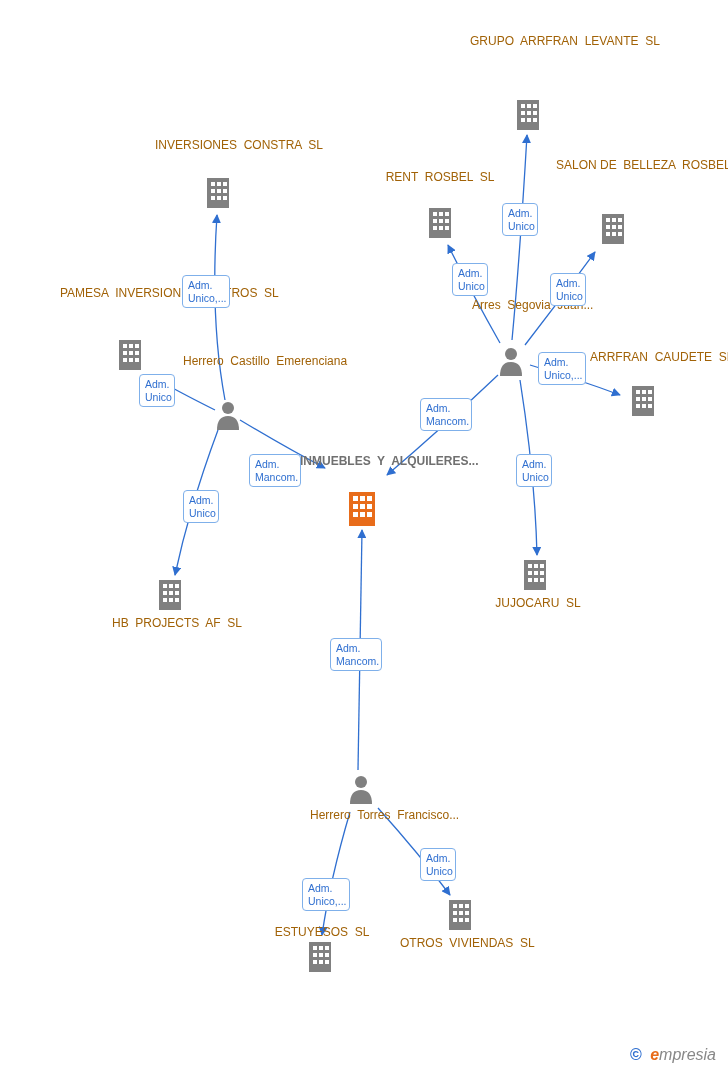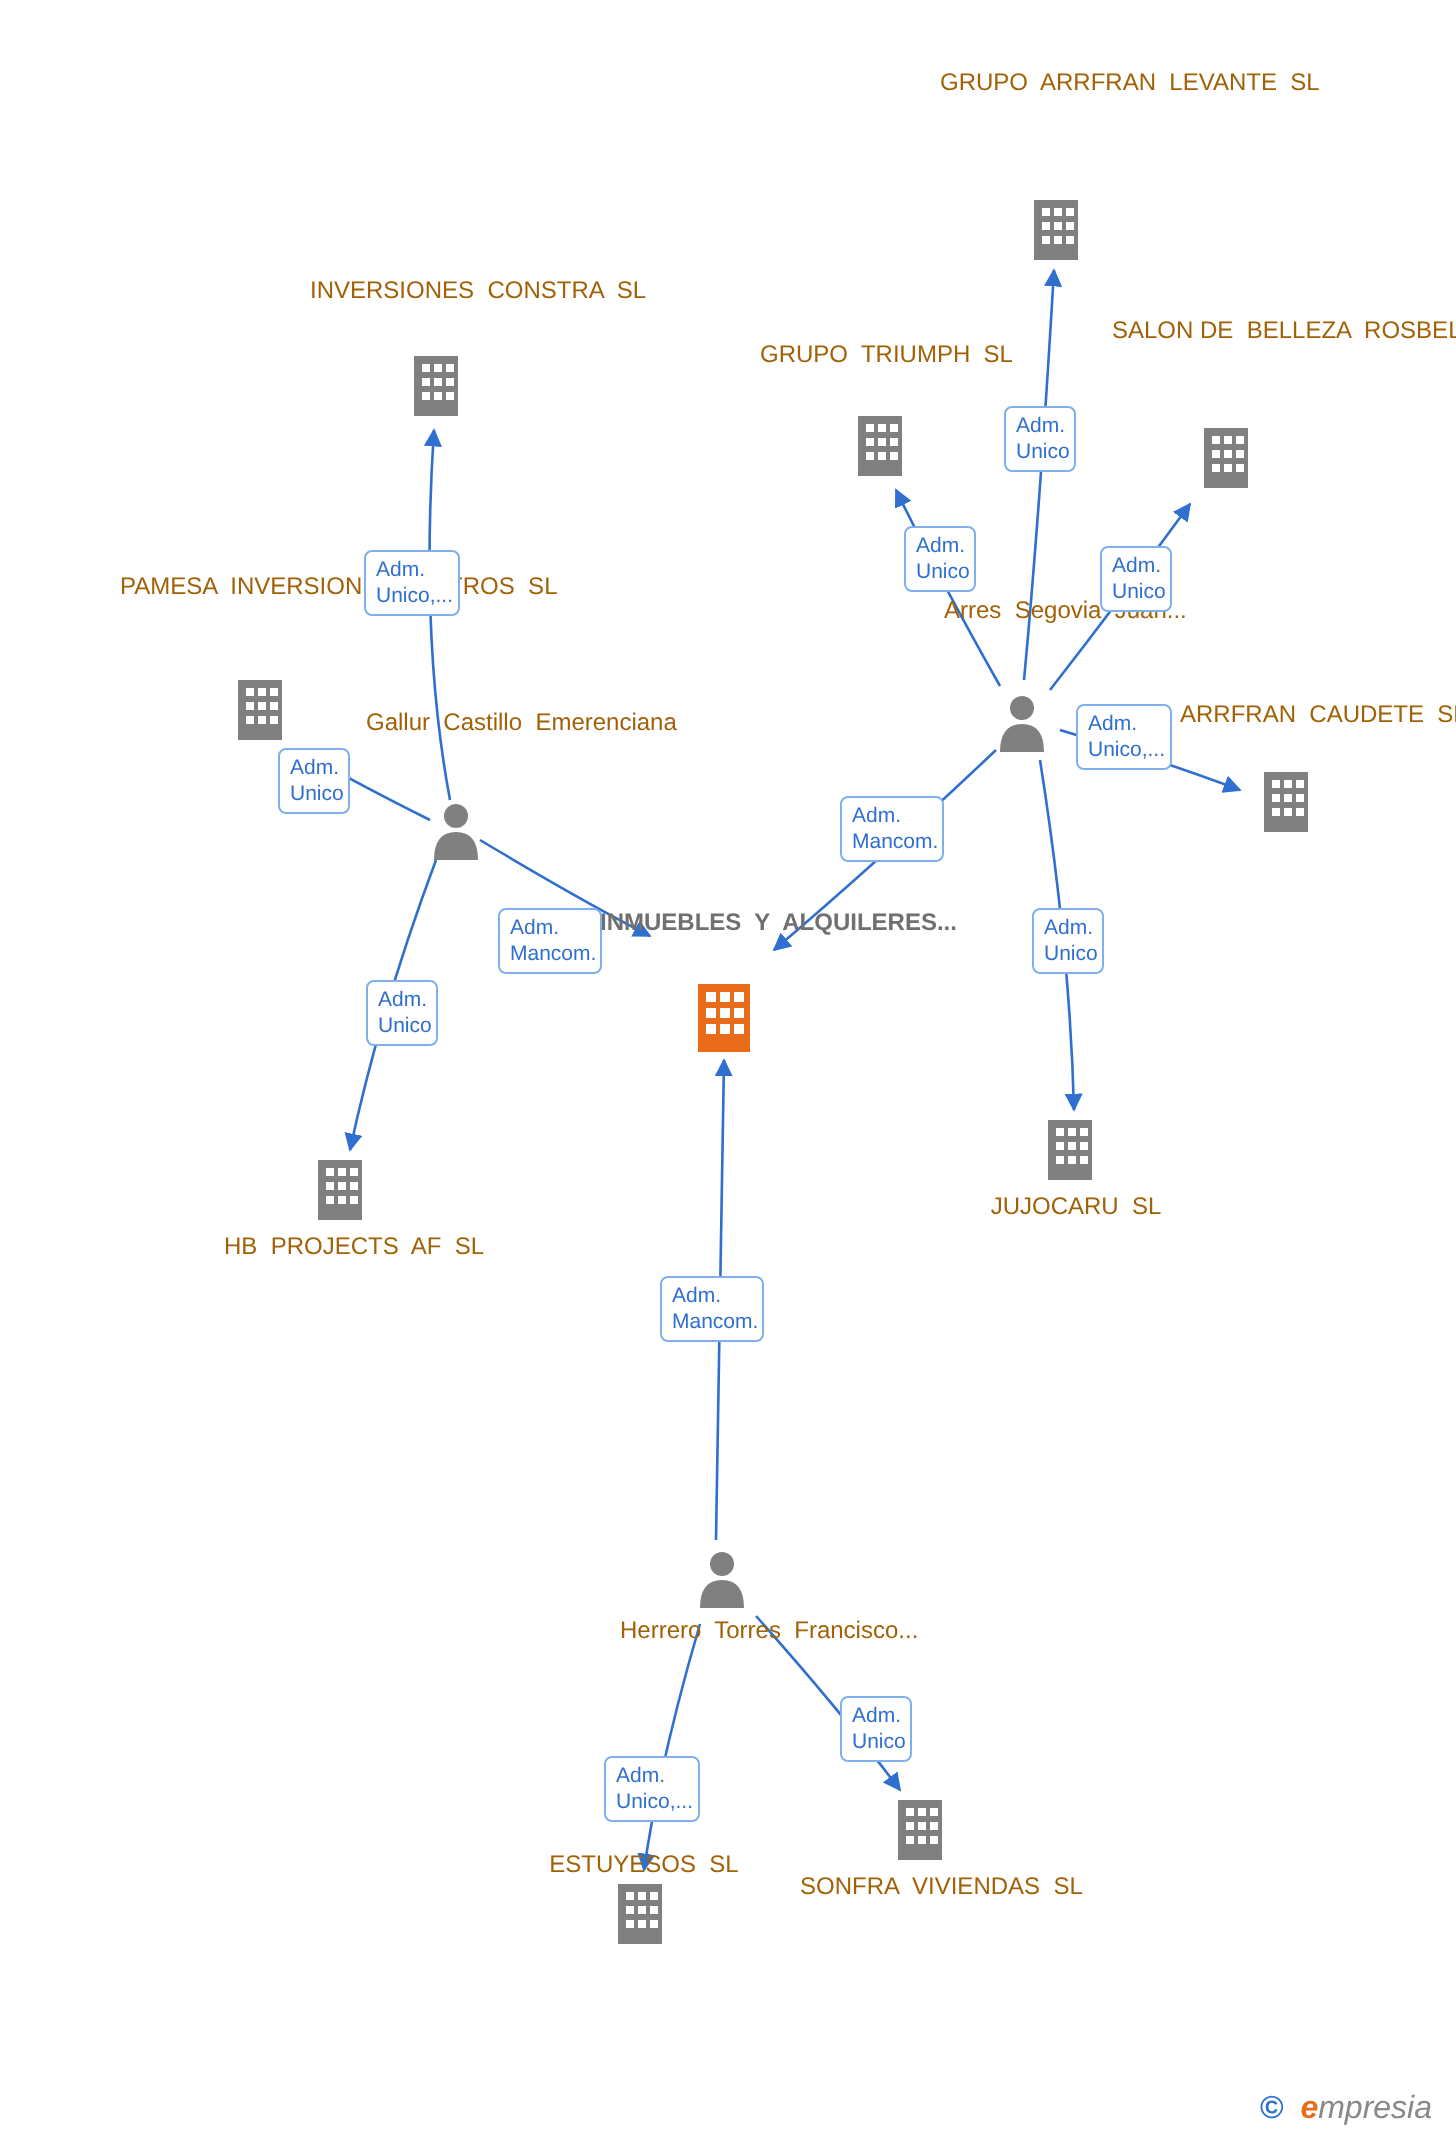--- a/index.html
+++ b/index.html
@@ -158,21 +158,21 @@
         <rect x="8" y="13" width="4" height="4" fill="#fff"></rect>
         <rect x="14" y="13" width="4" height="4" fill="#fff"></rect>
         <rect x="8" y="20" width="4" height="4" fill="#fff"></rect>
         <rect x="14" y="20" width="4" height="4" fill="#fff"></rect>
         <rect x="20" y="6" width="4" height="4" fill="#fff"></rect>
         <rect x="20" y="13" width="4" height="4" fill="#fff"></rect>
         <rect x="20" y="20" width="4" height="4" fill="#fff"></rect>
       </svg>
   </div>
 
-  <div class="node-label" style="left:380px; top:170px; width:120px;">GRUPO  TRIUMPH  SL</div>
+  <div class="node-label" style="left:380px; top:170px; width:120px;">RENT  ROSBEL  SL</div>
   <div class="icon" style="left:425px; top:206px;">
     <svg width="30" height="34">
         <rect x="4" y="2" width="22" height="30" fill="#808080"></rect>
         <rect x="8" y="6" width="4" height="4" fill="#fff"></rect>
         <rect x="14" y="6" width="4" height="4" fill="#fff"></rect>
         <rect x="8" y="13" width="4" height="4" fill="#fff"></rect>
         <rect x="14" y="13" width="4" height="4" fill="#fff"></rect>
         <rect x="8" y="20" width="4" height="4" fill="#fff"></rect>
         <rect x="14" y="20" width="4" height="4" fill="#fff"></rect>
         <rect x="20" y="6" width="4" height="4" fill="#fff"></rect>
@@ -252,39 +252,39 @@
         <rect x="14" y="6" width="4" height="4" fill="#fff"></rect>
         <rect x="8" y="13" width="4" height="4" fill="#fff"></rect>
         <rect x="14" y="13" width="4" height="4" fill="#fff"></rect>
         <rect x="8" y="20" width="4" height="4" fill="#fff"></rect>
         <rect x="14" y="20" width="4" height="4" fill="#fff"></rect>
         <rect x="20" y="6" width="4" height="4" fill="#fff"></rect>
         <rect x="20" y="13" width="4" height="4" fill="#fff"></rect>
         <rect x="20" y="20" width="4" height="4" fill="#fff"></rect>
       </svg>
   </div>
-  <div class="node-label" style="left:400px; top:936px; width:130px;">SONFRA  VIVIENDAS  SL</div>
+  <div class="node-label" style="left:400px; top:936px; width:130px;">OTROS  VIVIENDAS  SL</div>
 
   <div class="node-label focal" style="left:300px; top:454px; width:150px;">INMUEBLES  Y  ALQUILERES...</div>
   <div class="icon" style="left:345px; top:490px;">
     <svg width="34" height="38">
         <rect x="4" y="2" width="26" height="34" fill="#e86c1a"></rect>
         <rect x="8" y="6" width="5" height="5" fill="#fff"></rect>
         <rect x="15" y="6" width="5" height="5" fill="#fff"></rect>
         <rect x="22" y="6" width="5" height="5" fill="#fff"></rect>
         <rect x="8" y="14" width="5" height="5" fill="#fff"></rect>
         <rect x="15" y="14" width="5" height="5" fill="#fff"></rect>
         <rect x="22" y="14" width="5" height="5" fill="#fff"></rect>
         <rect x="8" y="22" width="5" height="5" fill="#fff"></rect>
         <rect x="15" y="22" width="5" height="5" fill="#fff"></rect>
         <rect x="22" y="22" width="5" height="5" fill="#fff"></rect>
       </svg>
   </div>
 
-  <div class="node-label" style="left:183px; top:354px; width:120px; text-align:left;">Gallur  Castillo  Emerenciana</div>
+  <div class="node-label" style="left:183px; top:354px; width:120px; text-align:left;">Herrero  Castillo  Emerenciana</div>
   <div class="icon" style="left:215px; top:400px;">
     <svg width="26" height="30">
         <circle cx="13" cy="8" r="6" fill="#808080"></circle>
         <path d="M 2 30 Q 2 16 13 16 Q 24 16 24 30 Z" fill="#808080"></path>
       </svg>
   </div>
 
   <div class="node-label" style="left:472px; top:298px; width:100px;">Arres  Segovia  Juan...</div>
   <div class="icon" style="left:498px; top:346px;">
     <svg width="26" height="30">

